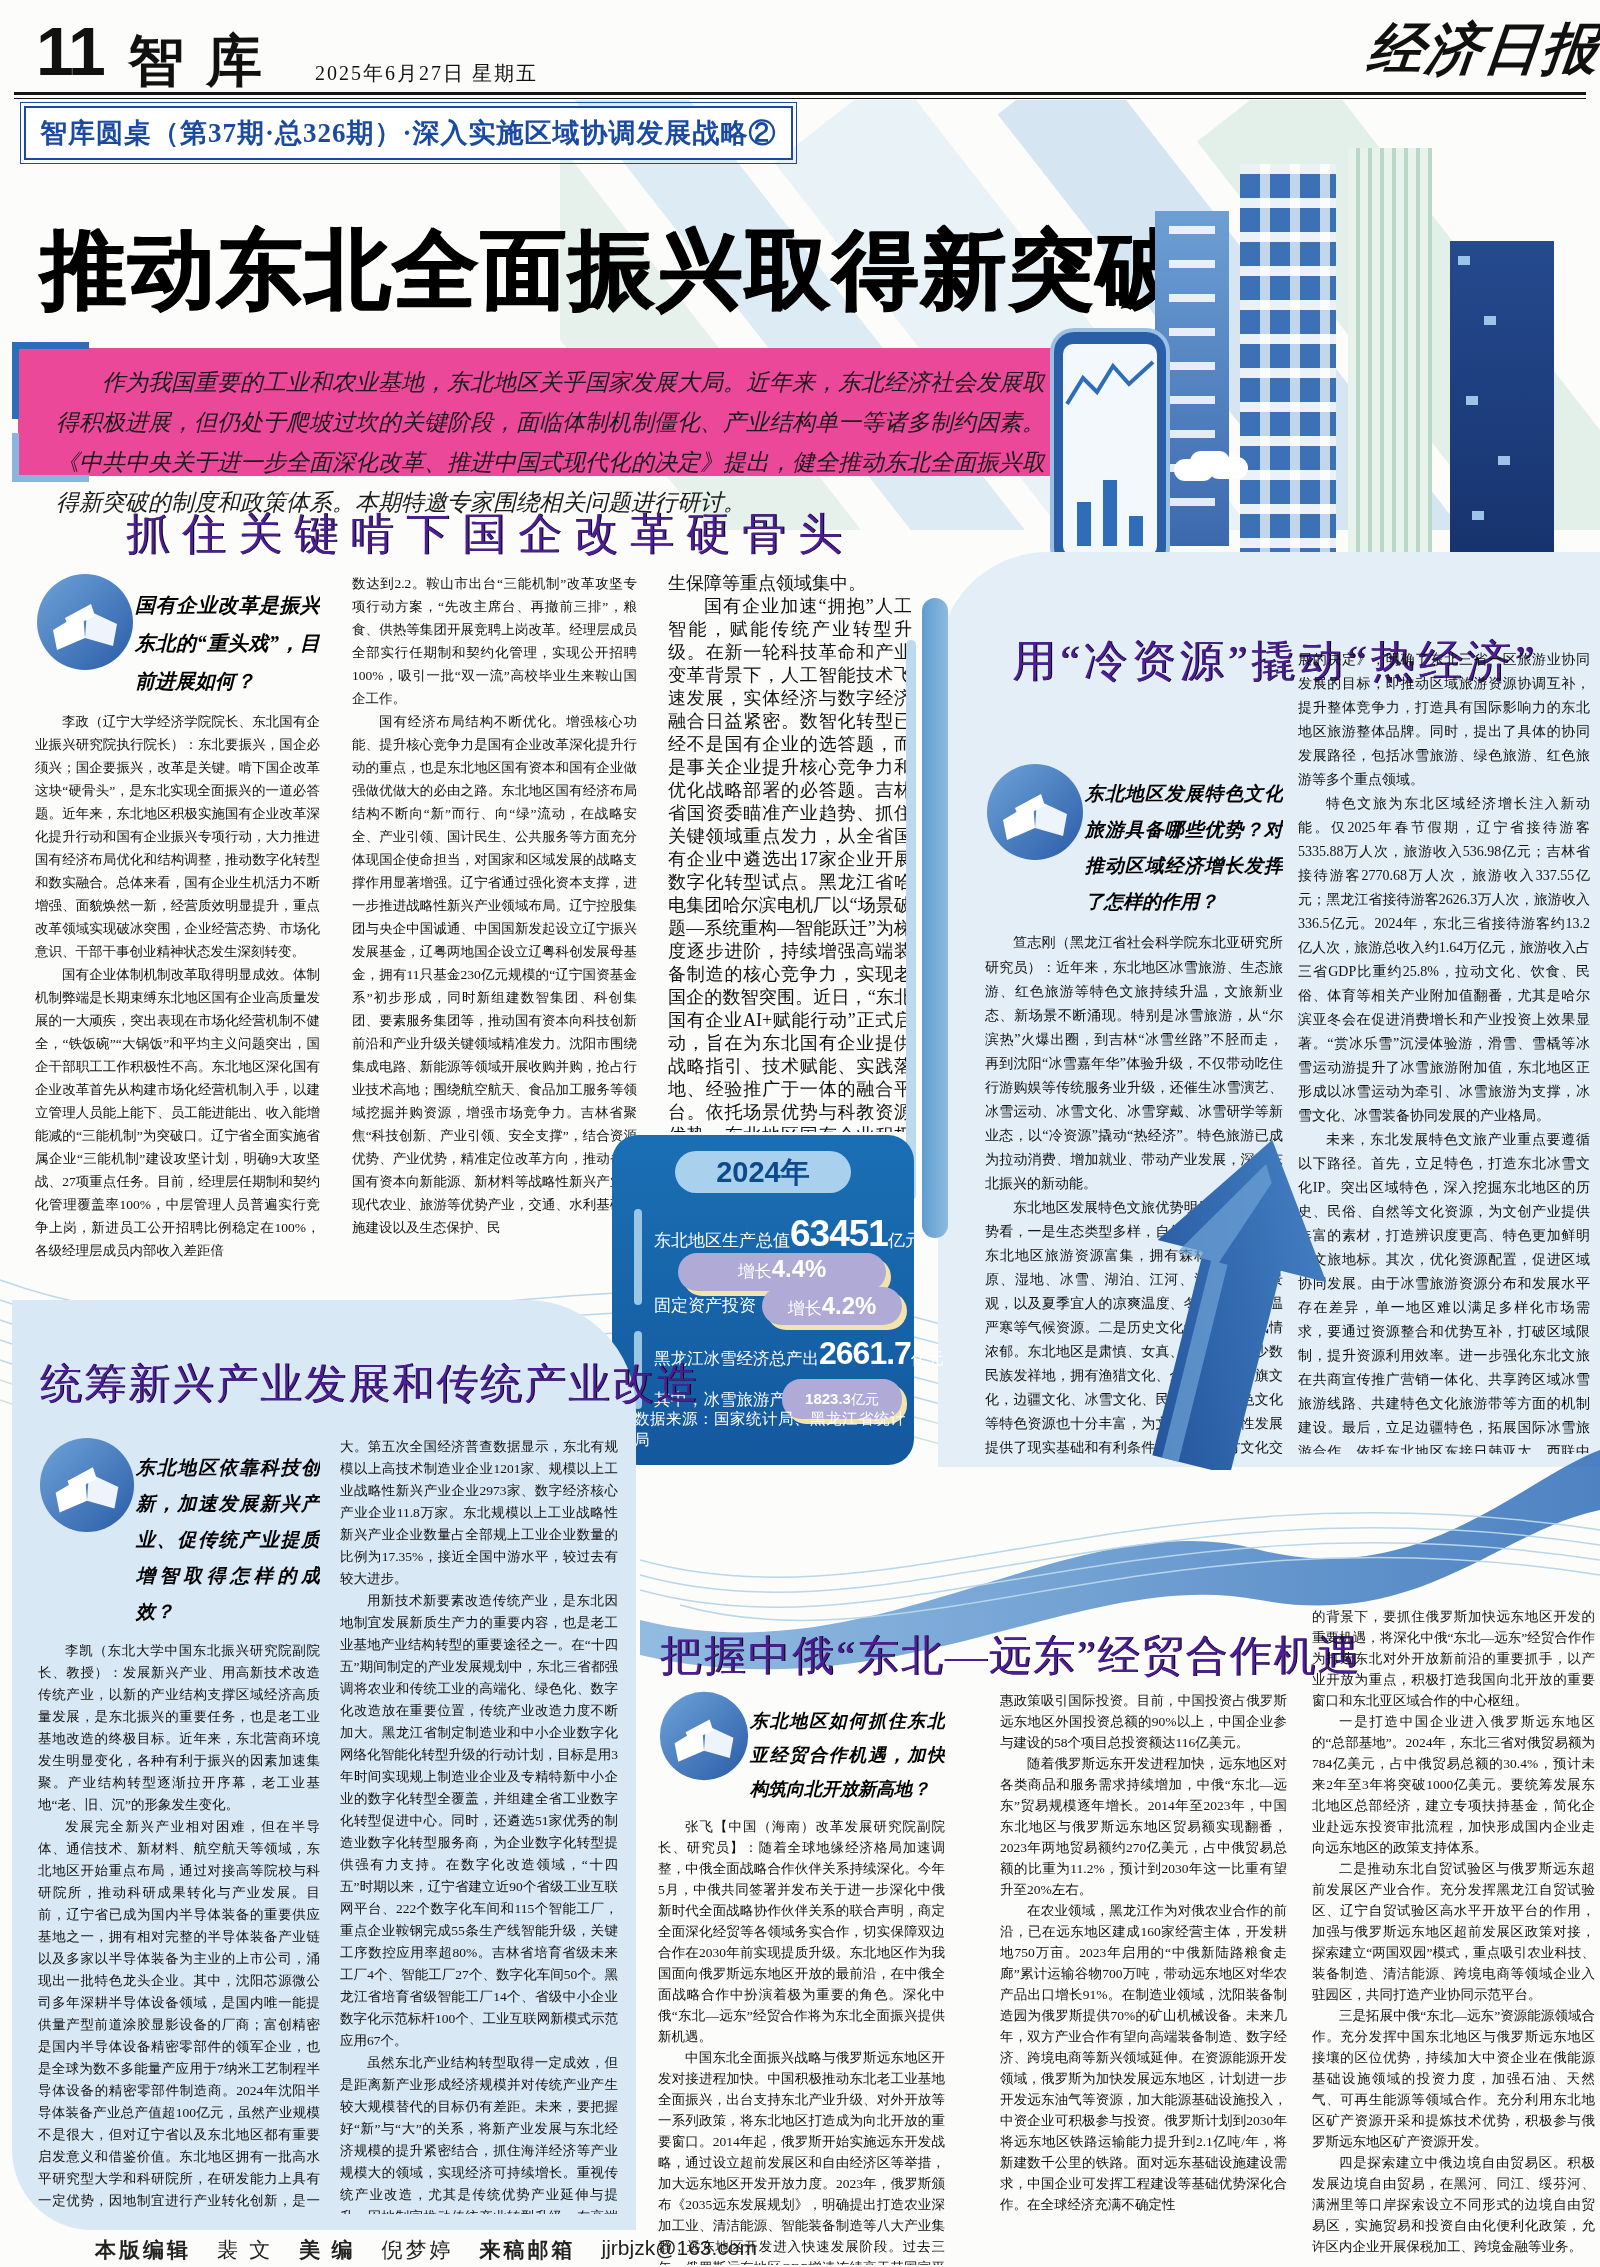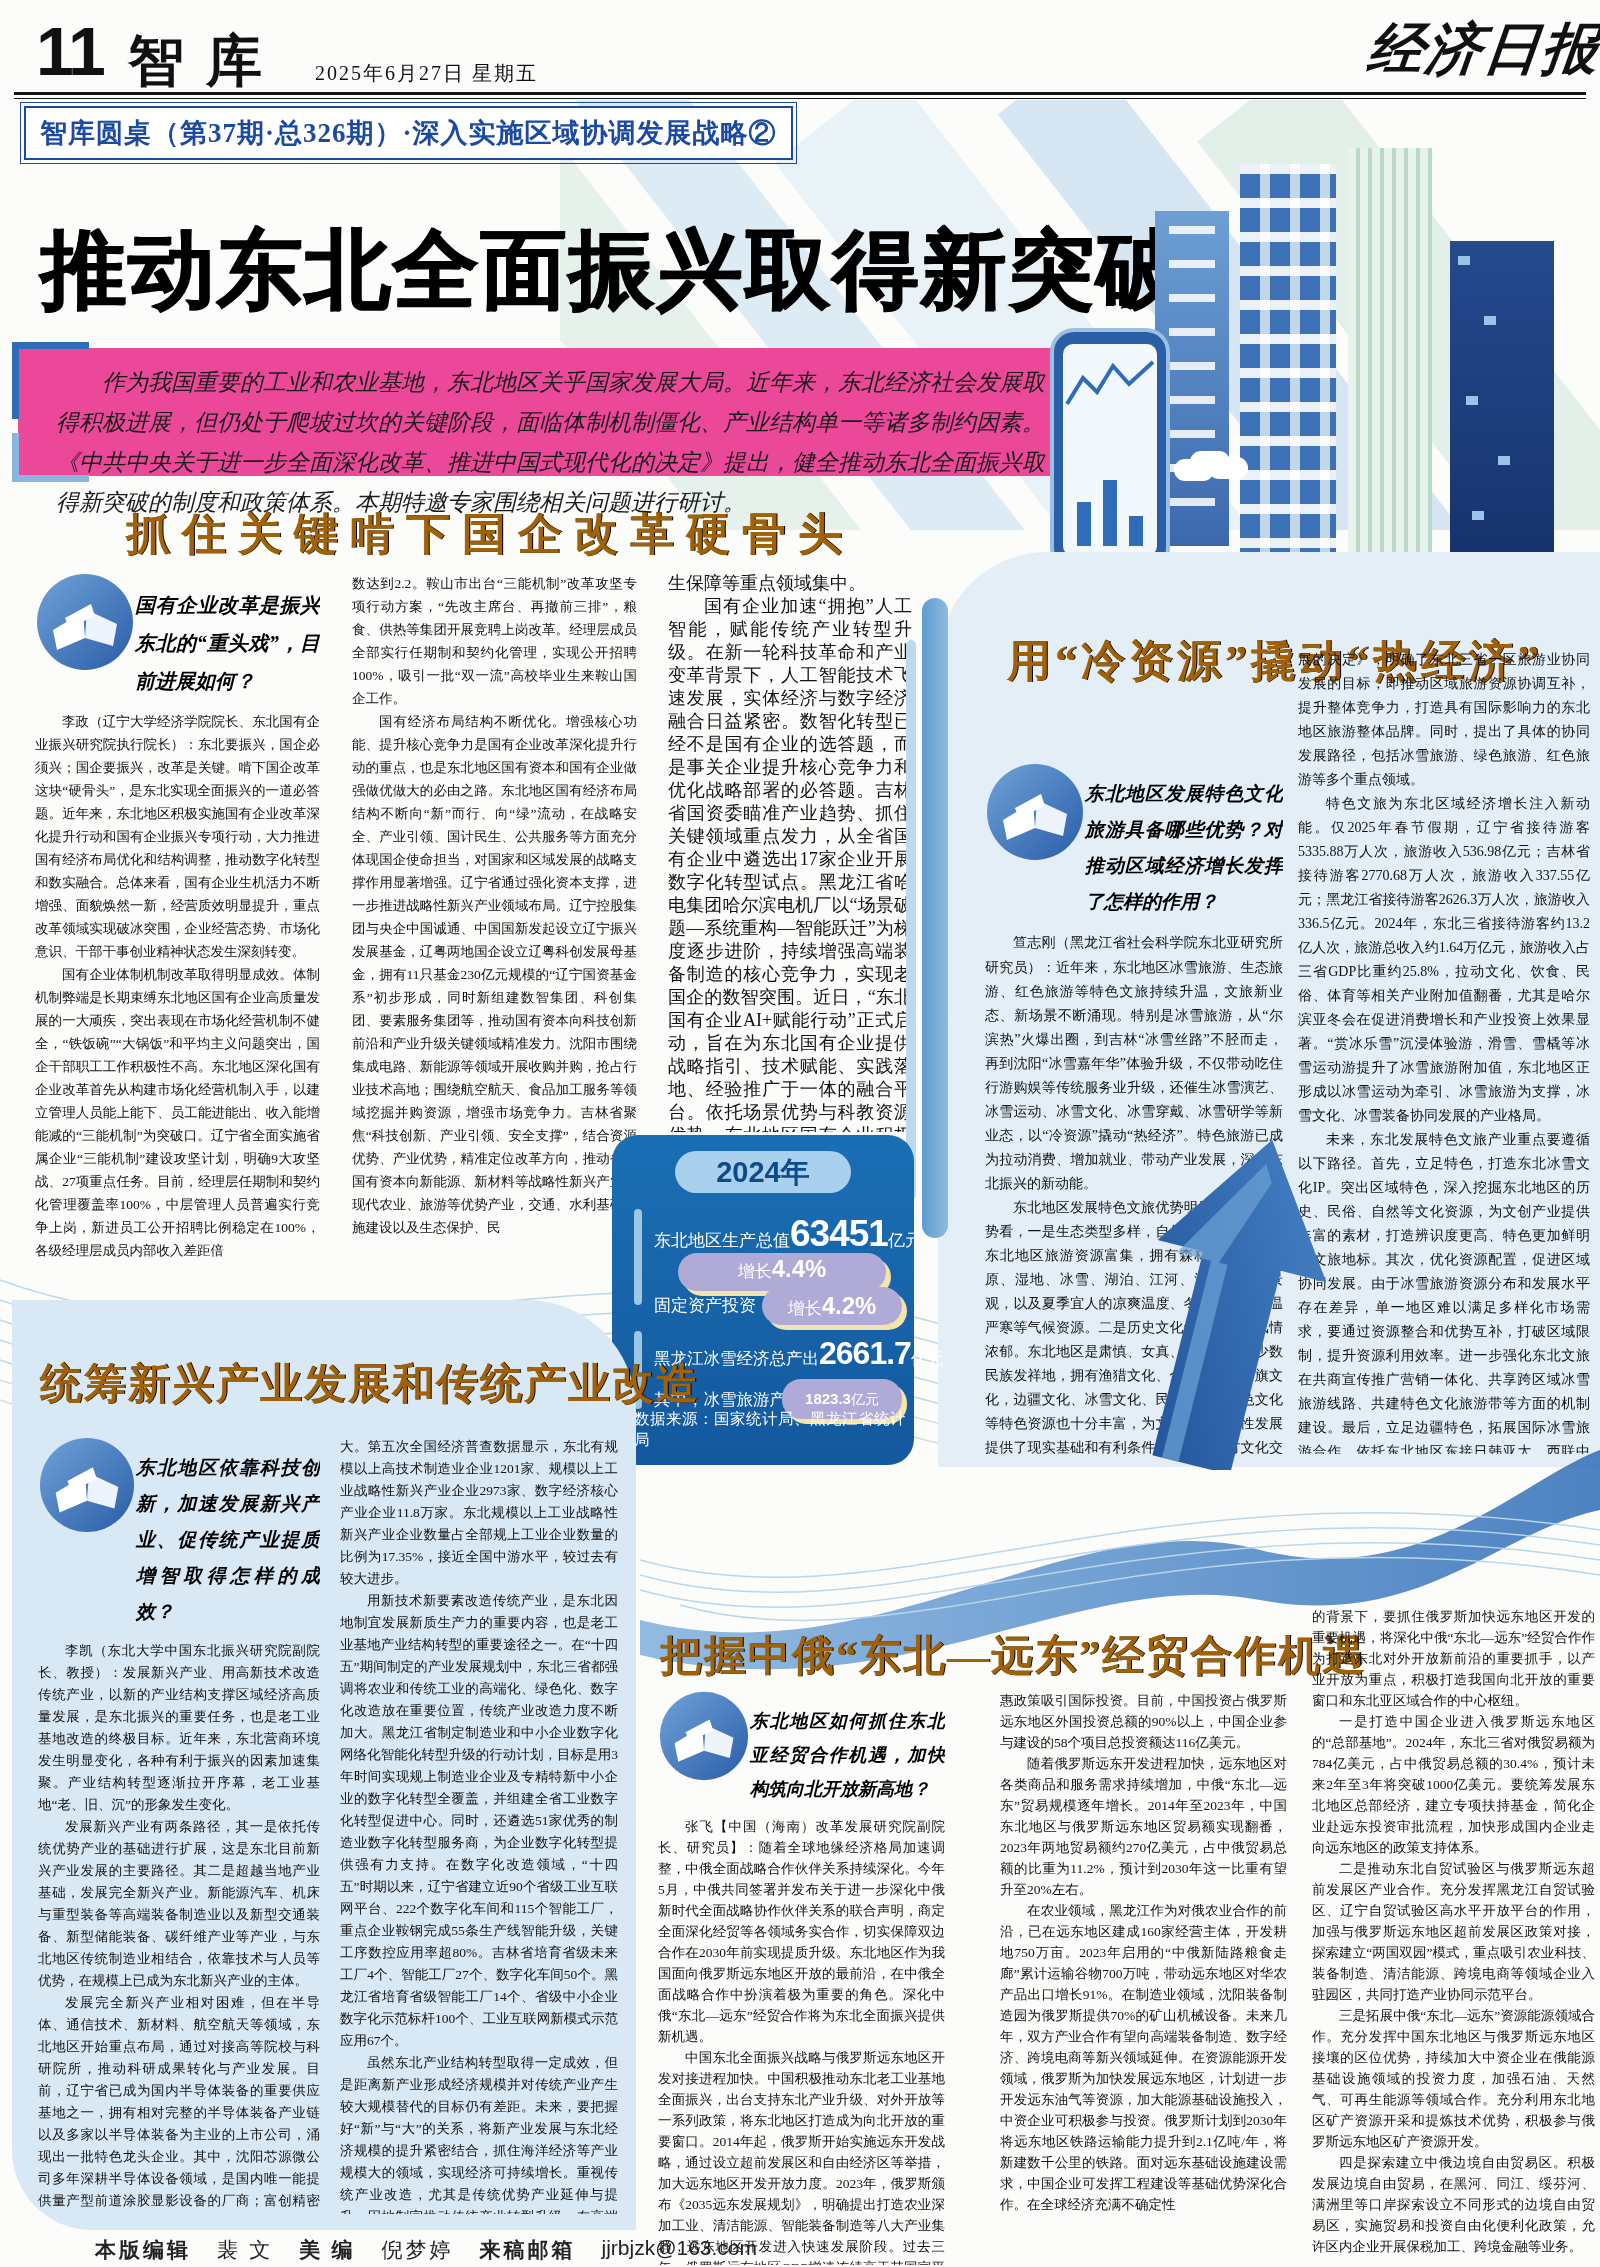--- a/index.html
+++ b/index.html
@@ -27,21 +27,21 @@
   
   .illus{left:1040px;top:96px;width:560px;height:430px;}
   .bld{position:absolute;}
   .win-dash{background-image:repeating-linear-gradient(180deg,rgba(255,255,255,.85) 0 8px,transparent 8px 34px);background-size:34px 34px;}
   .cloud{position:absolute;background:#fff;border-radius:40px;box-shadow:18px 6px 0 0 #fff,-16px 8px 0 0 #fff;}
   .phone{position:absolute;left:14px;top:236px;width:112px;height:236px;background:#2a5fa8;border-radius:20px;box-shadow:0 0 0 4px #9cc0e4;}
   .phone .scr{position:absolute;left:9px;top:12px;right:9px;bottom:12px;background:#f3f8fd;border-radius:10px;overflow:hidden;}
   .phone .bar{position:absolute;bottom:10px;width:14px;background:#2f6db8;}
 
   
-  .art-title{font-weight:700;color:#a16207;text-align:center;text-shadow:1px 0 0 #000;white-space:nowrap;}
+  .art-title{font-weight:400;color:#4c1d95;text-align:center;text-shadow:1px 0 0 #000;white-space:nowrap;}
   .col{text-align:justify;overflow:hidden;}
   .col p{margin:0;text-indent:2em;}
   .col p.cont{text-indent:0;}
   .col b{font-family:"Liberation Sans",sans-serif;font-weight:normal;}
   .qrow{display:flex;align-items:flex-start;margin-bottom:10px;}
   .qtext{font-style:italic;font-weight:bold;color:#000;padding-top:14px;}
   .bookicon{flex:0 0 auto;display:block;}
 
   
   #a1-title{left:60px;top:505px;width:860px;font-size:44px;letter-spacing:12px;}
@@ -253,21 +253,20 @@
     <div class="qrow">
       <svg class="bookicon" width="98" height="98" viewBox="0 0 100 100">
         <circle cx="50" cy="50" r="48" fill="url(#bg1)"></circle>
         <path d="M18 58 L48 40 L50 66 L22 78 Z" fill="#fff"></path>
         <path d="M82 52 L52 38 L50 66 L78 74 Z" fill="#eef4fb"></path>
         <path d="M30 46 L56 32 L60 44 L34 56 Z" fill="#fff"></path>
       </svg>
       <div class="qtext">东北地区依靠科技创新，加速发展新兴产业、促传统产业提质增智取得怎样的成效？</div>
     </div>
   <p><b>李凯（东北大学中国东北振兴研究院副院长、教授）：</b>发展新兴产业、用高新技术改造传统产业，以新的产业结构支撑区域经济高质量发展，是东北振兴的重要任务，也是老工业基地改造的终极目标。近年来，东北营商环境发生明显变化，各种有利于振兴的因素加速集聚。产业结构转型逐渐拉开序幕，老工业基地“老、旧、沉”的形象发生变化。</p>
-      <p>发展新兴产业有两条路径，其一是依托传统优势产业的基础进行扩展，这是东北目前新兴产业发展的主要路径。其二是超越当地产业基础，发展完全新兴产业。新能源汽车、机床与重型装备等高端装备制造业以及新型交通装备、新型储能装备、碳纤维产业等产业，与东北地区传统制造业相结合，依靠技术与人员等优势，在规模上已成为东北新兴产业的主体。</p>
       <p>发展完全新兴产业相对困难，但在半导体、通信技术、新材料、航空航天等领域，东北地区开始重点布局，通过对接高等院校与科研院所，推动科研成果转化与产业发展。目前，辽宁省已成为国内半导体装备的重要供应基地之一，拥有相对完整的半导体装备产业链以及多家以半导体装备为主业的上市公司，涌现出一批特色龙头企业。其中，沈阳芯源微公司多年深耕半导体设备领域，是国内唯一能提供量产型前道涂胶显影设备的厂商；富创精密是国内半导体设备精密零部件的领军企业，也是全球为数不多能量产应用于7纳米工艺制程半导体设备的精密零部件制造商。2024年沈阳半导体装备产业总产值超100亿元，虽然产业规模不是很大，但对辽宁省以及东北地区都有重要启发意义和借鉴价值。东北地区拥有一批高水平研究型大学和科研院所，在研发能力上具有一定优势，因地制宜进行产业转化创新，是一条走得通的发展新质生产力的重要路径。</p>
     </div>
   <div class="abs col" id="a3-col2">
       <p class="cont">大。第五次全国经济普查数据显示，东北有规模以上高技术制造业企业1201家、规模以上工业战略性新兴产业企业2973家、数字经济核心产业企业11.8万家。东北规模以上工业战略性新兴产业企业数量占全部规上工业企业数量的比例为17.35%，接近全国中游水平，较过去有较大进步。</p>
       <p>用新技术新要素改造传统产业，是东北因地制宜发展新质生产力的重要内容，也是老工业基地产业结构转型的重要途径之一。在“十四五”期间制定的产业发展规划中，东北三省都强调将农业和传统工业的高端化、绿色化、数字化改造放在重要位置，传统产业改造力度不断加大。黑龙江省制定制造业和中小企业数字化网络化智能化转型升级的行动计划，目标是用3年时间实现规上制造业企业及专精特新中小企业的数字化转型全覆盖，并组建全省工业数字化转型促进中心。同时，还遴选51家优秀的制造业数字化转型服务商，为企业数字化转型提供强有力支持。在数字化改造领域，“十四五”时期以来，辽宁省建立近90个省级工业互联网平台、222个数字化车间和115个智能工厂，重点企业鞍钢完成55条生产线智能升级，关键工序数控应用率超80%。吉林省培育省级未来工厂4个、智能工厂27个、数字化车间50个。黑龙江省培育省级智能工厂14个、省级中小企业数字化示范标杆100个、工业互联网新模式示范应用67个。</p>
       <p>虽然东北产业结构转型取得一定成效，但是距离新产业形成经济规模并对传统产业产生较大规模替代的目标仍有差距。未来，要把握好“新”与“大”的关系，将新产业发展与东北经济规模的提升紧密结合，抓住海洋经济等产业规模大的领域，实现经济可持续增长。重视传统产业改造，尤其是传统优势产业延伸与提升，因地制宜推动传统产业转型升级，在高端化、智能化、绿色化上下功夫，重塑传统产业竞争新优势。将结构转变与体制机制改革相结合，在达成新产业发展目标的过程中，培养更多经营主体和民营企业，探索出政府与市场结合促进产业变革的合适方法，为区域产业结构调整建立坚实的制度基础。</p>
     </div>
 </div>
 
 <svg class="abs" style="left:640px;top:1440px;" width="960" height="230" viewBox="0 0 960 230">

